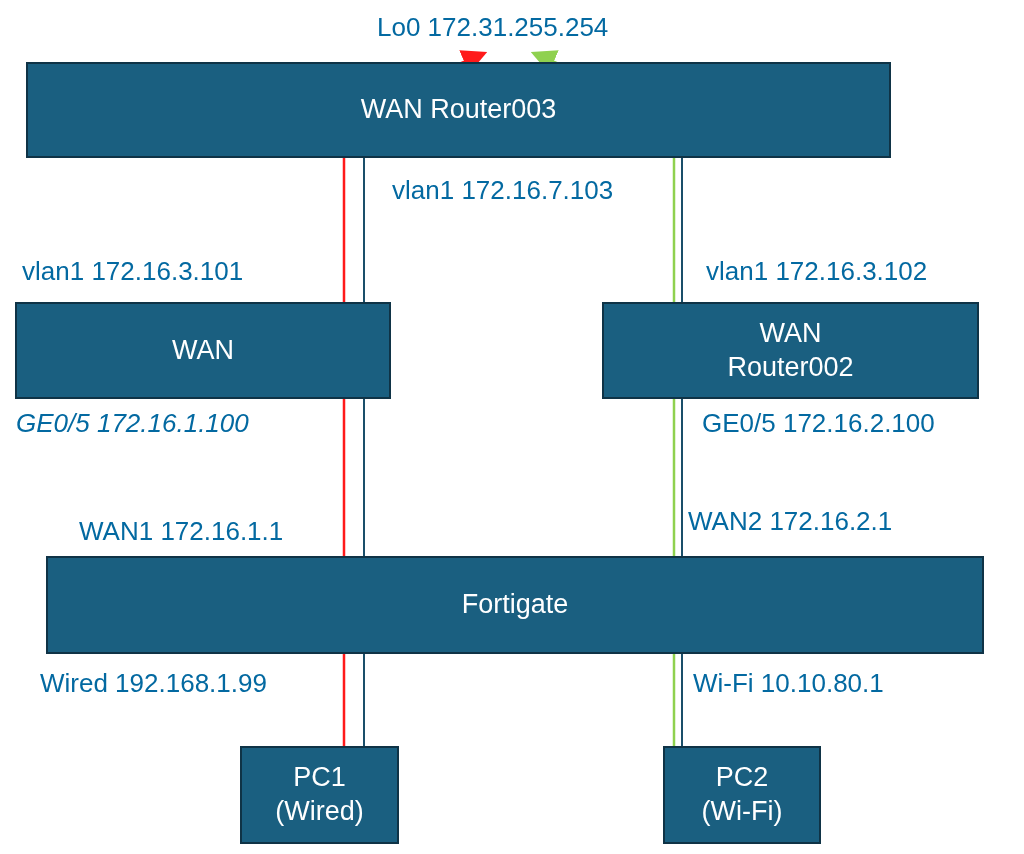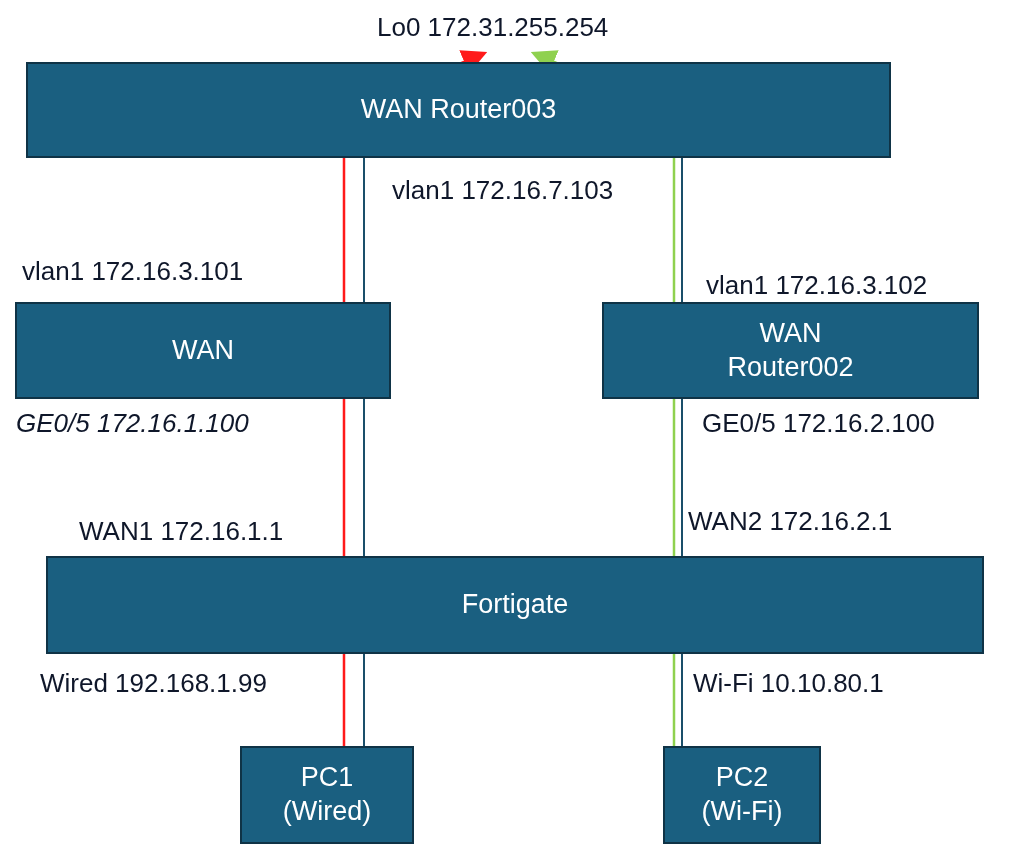--- a/index.html
+++ b/index.html
@@ -3,21 +3,21 @@
   <meta charset="utf-8">
   <style>
     html, body { margin: 0; padding: 0; background: #ffffff; }
     body { width: 1024px; height: 854px; position: relative; overflow: hidden;
            font-family: "Liberation Sans", "DejaVu Sans", sans-serif; }
     .node { position: absolute; box-sizing: border-box; background: #1a5f80;
             border: 2px solid #0f3346; color: #ffffff; display: flex;
             align-items: center; justify-content: center; text-align: center;
             font-size: 27px; line-height: 1.25; }
     .node span { display: block; white-space: nowrap; }
-    .lbl { position: absolute; color: #0f172a; font-size: 26px; white-space: nowrap; line-height: 1; }
+    .lbl { position: absolute; color: #0369a1; font-size: 26px; white-space: nowrap; line-height: 1; }
     svg.links { position: absolute; left: 0; top: 0; }
   </style>
 </head>
 <body>
 
 <svg class="links" width="1024" height="854">
   <defs>
     <marker id="arrow-red" markerWidth="10" markerHeight="10" refX="6" refY="5" orient="auto" markerUnits="strokeWidth">
       <path d="M0,0 L10,5 L0,10 z" fill="#ff1a1a"></path>
     </marker>
@@ -43,32 +43,32 @@
 
 <div class="node" style="left:602px; top:302px; width:377px; height:97px; flex-direction:column;">
   <span>WAN</span>
   <span>Router002</span>
 </div>
 
 <div class="node" style="left:26px; top:556px; width:938px; height:98px;margin-left:20px;">
   <span>Fortigate</span>
 </div>
 
-<div class="node" style="left:240px; top:746px; width:174px; height:98px; flex-direction:column;">
+<div class="node" style="left:240px; top:746px; width:159px; height:98px; flex-direction:column;">
   <span>PC1</span>
   <span>(Wired)</span>
 </div>
 
 <div class="node" style="left:663px; top:746px; width:158px; height:98px; flex-direction:column;">
   <span>PC2</span>
   <span>(Wi-Fi)</span>
 </div>
 
 <div class="lbl" style="left:377px; top:14px;">Lo0 172.31.255.254</div>
 <div class="lbl" style="left:392px; top:177px;">vlan1 172.16.7.103</div>
 <div class="lbl" style="left:22px; top:258px;">vlan1 172.16.3.101</div>
-<div class="lbl" style="left:706px; top:258px;margin-top:14px;">vlan1 172.16.3.102</div>
+<div class="lbl" style="left:706px; top:258px;">vlan1 172.16.3.102</div>
 <div class="lbl" style="left:16px; top:410px;font-style:italic;">GE0/5 172.16.1.100</div>
 <div class="lbl" style="left:702px; top:410px;">GE0/5 172.16.2.100</div>
 <div class="lbl" style="left:33px; top:518px;margin-left:46px;">WAN1 172.16.1.1</div>
 <div class="lbl" style="left:688px; top:508px;">WAN2 172.16.2.1</div>
 <div class="lbl" style="left:40px; top:670px;">Wired 192.168.1.99</div>
 <div class="lbl" style="left:693px; top:670px;">Wi-Fi 10.10.80.1</div>
 
 </body></html>

